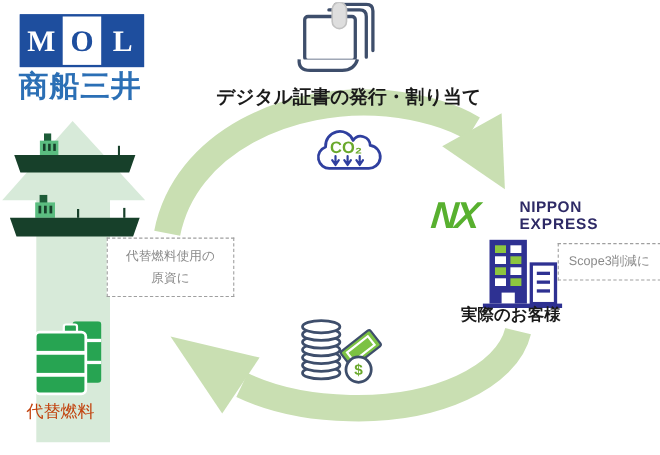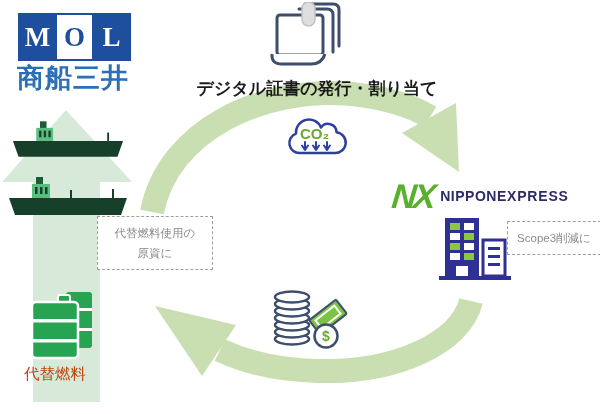--- a/index.html
+++ b/index.html
@@ -31,21 +31,21 @@
   .mol-flag{display:flex;border:2px solid var(--mol-blue);background:var(--mol-blue);}
   .mol-cell{width:35px;height:44px;display:flex;align-items:center;justify-content:center;
     font-family:"Liberation Serif",serif;font-weight:bold;font-size:27px;}
   .mol-cell.blue{background:var(--mol-blue);color:#fff;}
   .mol-cell.white{background:#fff;color:var(--mol-blue);margin:0 2px;}
   .mol-company{color:var(--mol-text);font-size:27px;font-weight:800;letter-spacing:1px;}
 
   .nx-logo{display:flex;align-items:center;gap:7px;}
   .nx-mark{color:var(--nx-green);font-size:34px;font-weight:900;font-style:italic;
     letter-spacing:-3px;line-height:1;transform:skewX(-6deg);}
-  .nx-name{display:flex;flex-direction:row;line-height:1.05;color:var(--nx-navy);}
+  .nx-name{display:flex;flex-direction:column;line-height:1.05;color:var(--nx-navy);margin-left:32px;}
   .nx-name .l1{font-size:14px;font-weight:800;letter-spacing:0.5px;}
   .nx-name .l2{font-size:14px;font-weight:700;letter-spacing:0.8px;}
 
   .flow-label{font-weight:800;color:var(--label-black);font-size:17px;text-align:center;white-space:nowrap;}
   .sub-label{font-weight:800;color:var(--label-black);font-size:15px;white-space:nowrap;}
   .fuel-label{font-weight:500;color:#c2410c;font-size:15.5px;white-space:nowrap;}
   .note-box{border:1.5px dashed #9f9f9f;background:#fff;color:var(--note-gray);
     font-size:11.5px;text-align:center;padding:6px 3px;line-height:1.75;}
 </style>
 </head>
@@ -148,20 +148,21 @@
     <rect class="bnavy" x="59" y="31" width="12" height="3"></rect>
     <rect class="bnavy" x="59" y="39" width="12" height="3"></rect>
     <rect class="bnavy" x="59" y="47" width="12" height="3"></rect>
     <rect class="bnavy" x="10" y="60" width="72" height="4"></rect>
   </svg>
 
   <div class="abs note-box" style="left:507px;top:221px;width:86px;">
     <div>Scope3削減に</div>
   </div>
 
+  <div class="abs sub-label" style="left:419px;top:277px;">実際のお客様</div>
 
   <div class="abs note-box" style="left:97px;top:216px;width:108px;">
     <div>代替燃料使用の</div>
     <div>原資に</div>
   </div>
 
   <svg class="abs" style="left:266px;top:287px;" width="86" height="62" viewBox="0 0 86 62">
     <g transform="rotate(-38 62 30)">
       <rect class="note-fill" x="45" y="21" width="34" height="18" rx="2"></rect>
       <rect x="50" y="25" width="24" height="10" fill="none" stroke="#fff" stroke-width="2"></rect>

